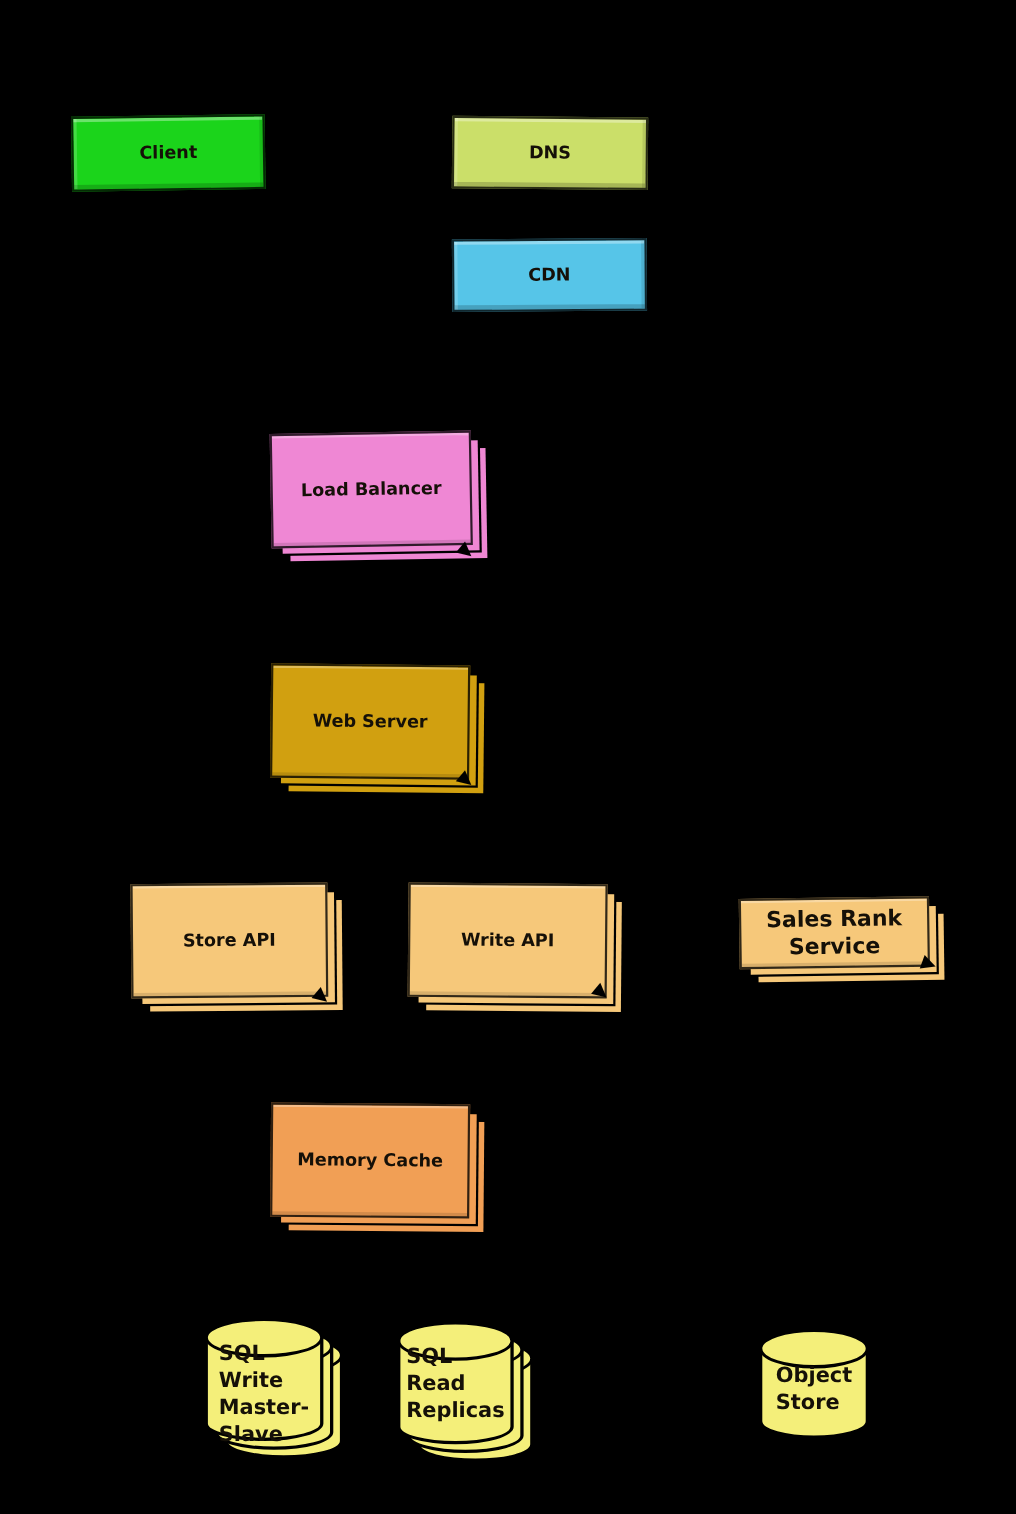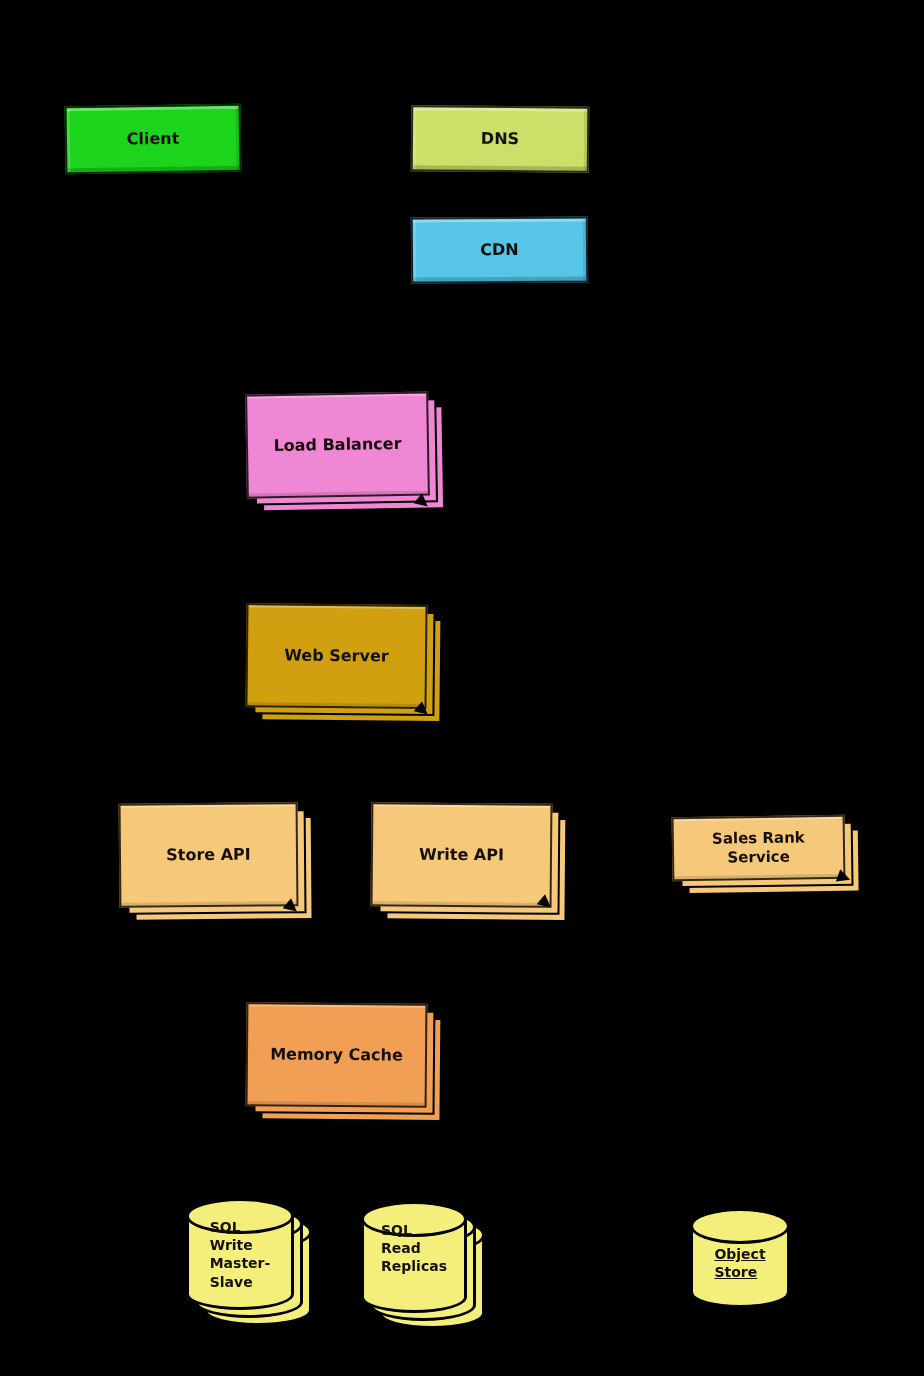--- a/index.html
+++ b/index.html
@@ -61,24 +61,24 @@
     position:absolute; left:-3px; right:-3px; top:-3px; height:30px;
     background:var(--c);
     border:3px solid #000;
     border-radius:50%;
   }
   .cyl.ghost1 { left:9px;  top:8px;  }
   .cyl.ghost2 { left:18px; top:16px; }
   .cyl-label {
     position:relative; z-index:1;
     padding-top:17px;
-    font-size:14px; line-height:1.3;
+    font-size:19px; line-height:1.3;
   }
   .cyl.centered { align-items:center; }
-  .cyl.centered .cyl-label { padding-top:10px;text-decoration:underline; }
+  .cyl.centered .cyl-label { padding-top:10px; }
 
   
   .arrow {
     position:absolute; z-index:3;
     color:#000; font-size:17px; line-height:1;
   }
 </style>
 </head>
 <body>
 
@@ -106,21 +106,21 @@
 
   <div class="node box stack" style="left: 119px; top: 757px; width: 179px; height: 104px; transform: rotate(-0.5deg); --c: #f6c87a;">
     <span class="label">Store API</span>
   </div>
 
   <div class="node box stack" style="left: 371px; top: 757px; width: 181px; height: 104px; transform: rotate(0.5deg); --c: #f6c87a;">
     <span class="label">Write API</span>
   </div>
 
   <div class="node box stack" style="left: 672px; top: 770px; width: 173px; height: 64px; transform: rotate(-0.8deg); --c: #f6c87a;">
-    <span class="label" style="font-size:15px;">Sales Rank
+    <span class="label" style="font-size:20px;">Sales Rank
 Service</span>
   </div>
 
   <div class="node box stack" style="left: 246px; top: 957px; width: 181px; height: 104px; transform: rotate(0.5deg); --c: #f19f55;">
     <span class="label">Memory Cache</span>
   </div>
 
   <div class="cylwrap" style="left: 186px; top: 1152px; width: 108px; height: 112px; --c: #f4ef7a;">
     <div class="cyl ghost2"></div>
     <div class="cyl ghost1"></div>

